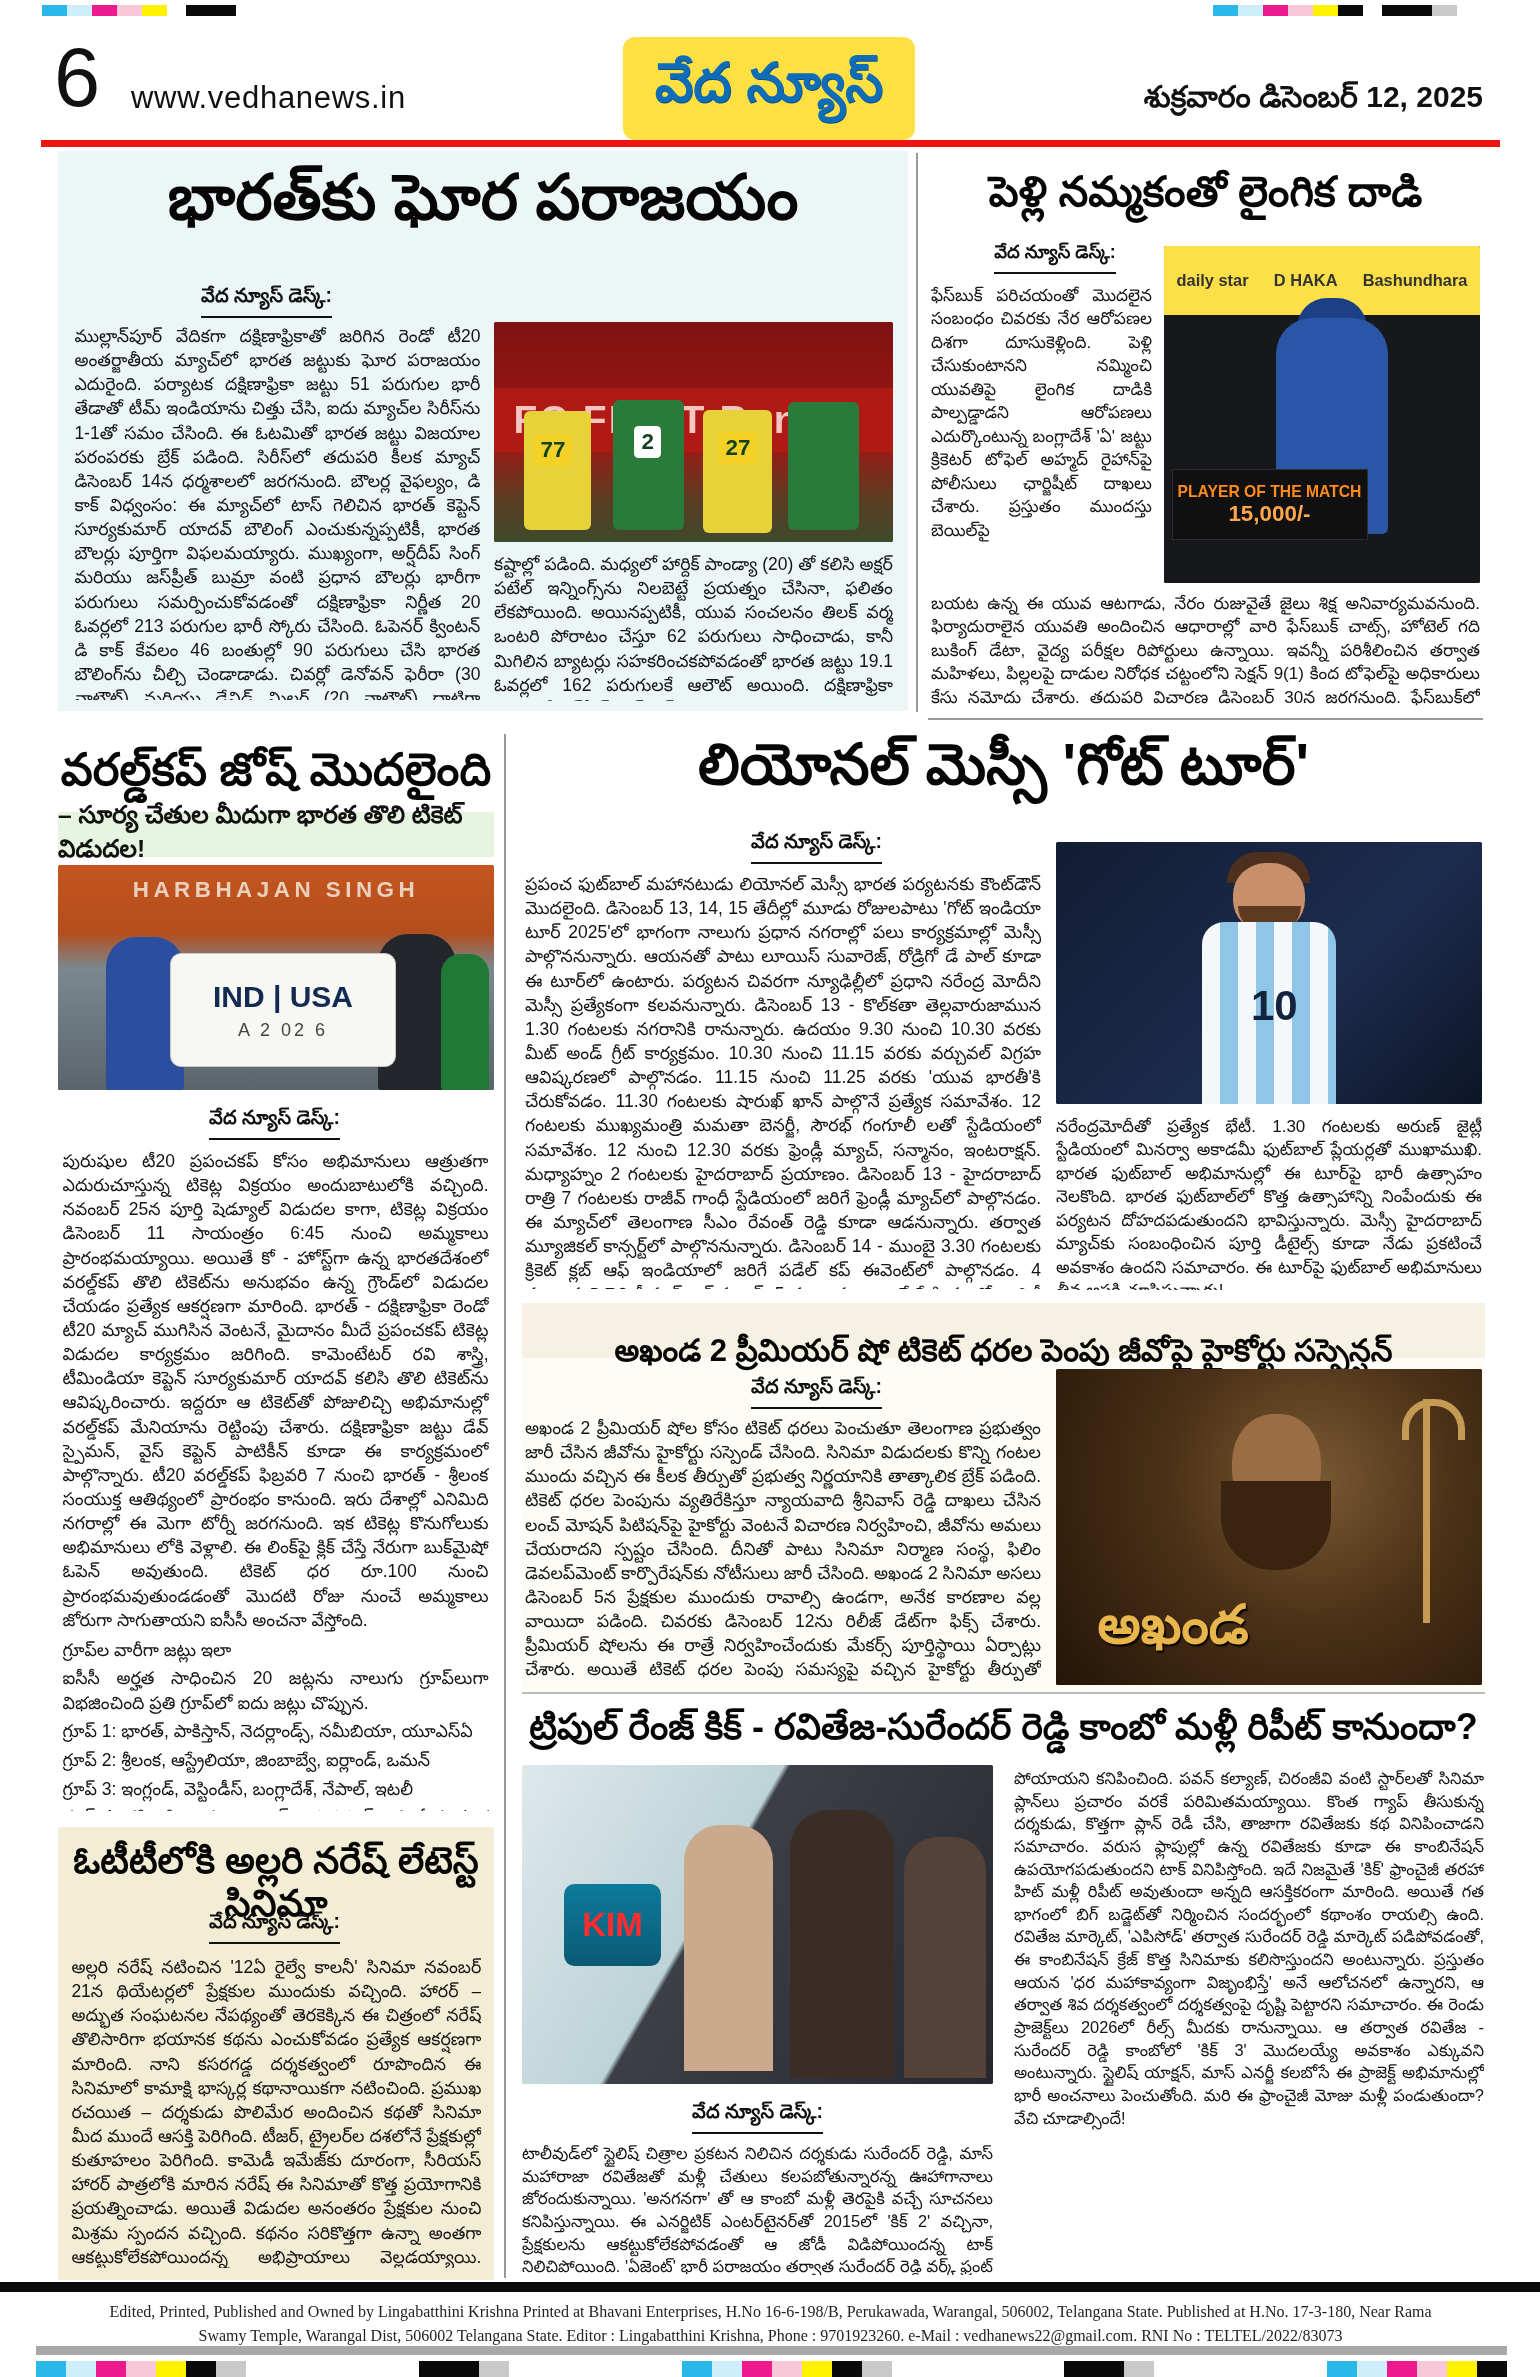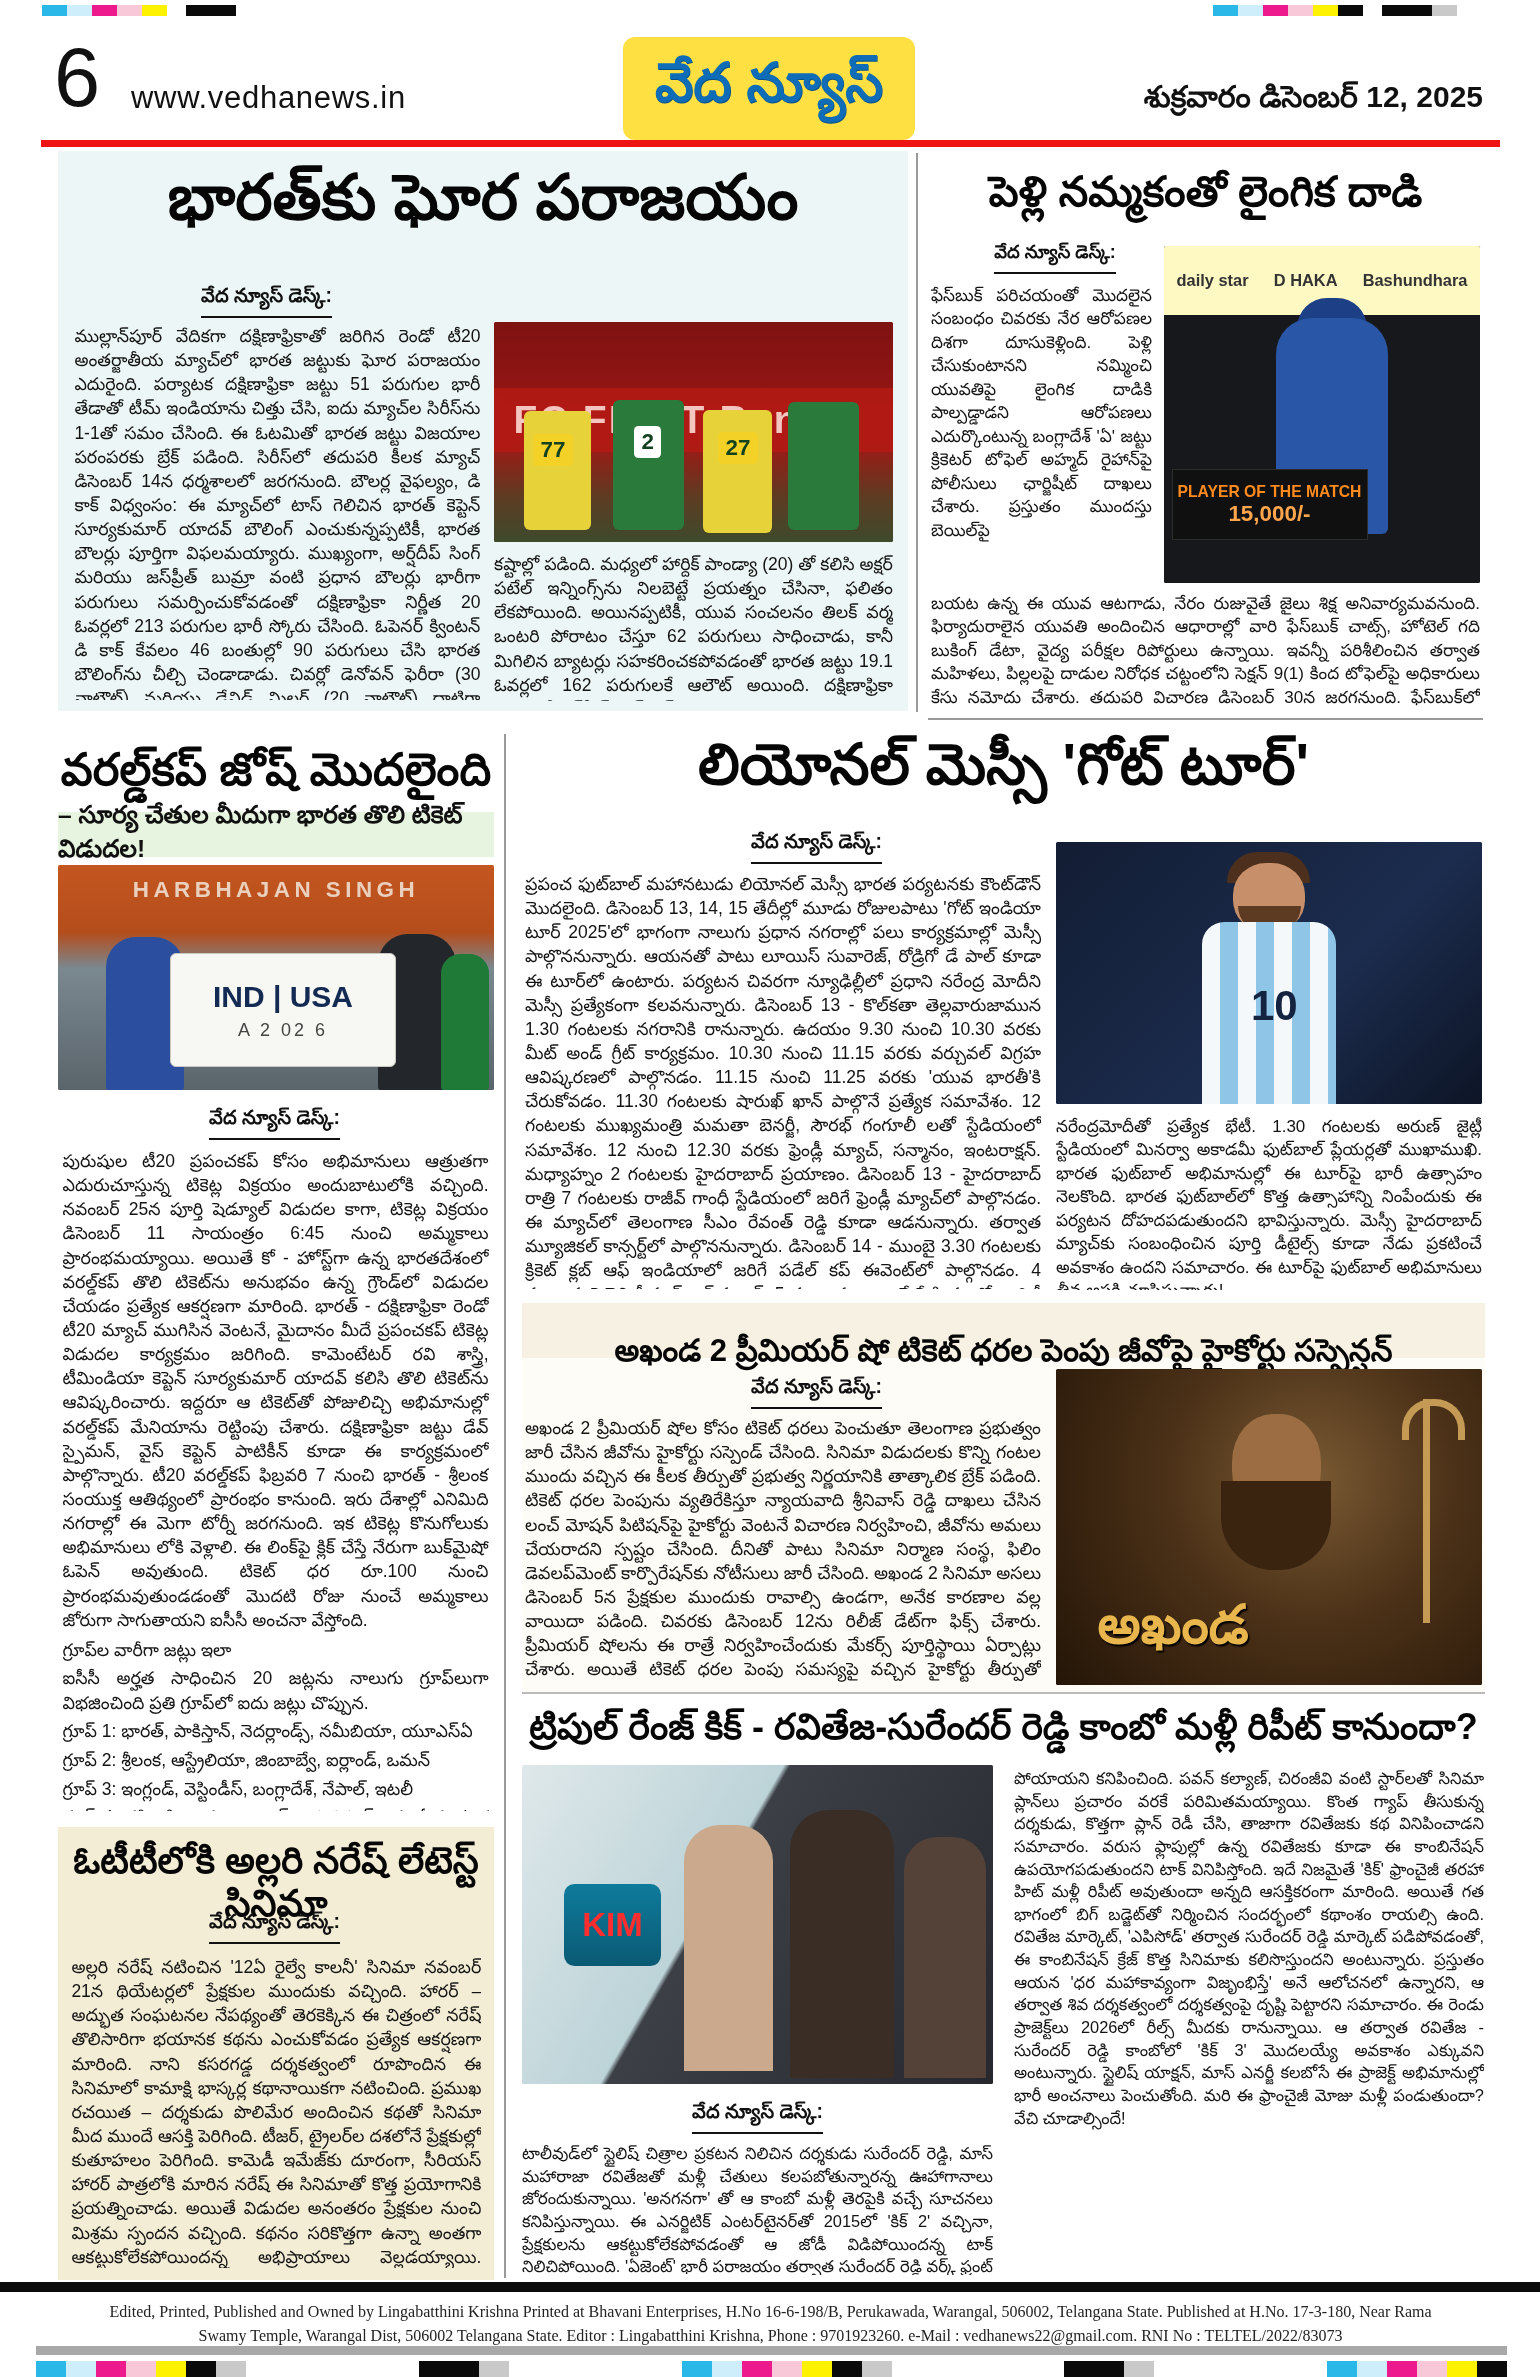--- a/index.html
+++ b/index.html
@@ -40,34 +40,34 @@
   #defeat-img .led{position:absolute;left:0;top:66px;width:100%;height:64px;background:#b31a14;color:#ffd9d3;font-size:39px;font-weight:bold;display:flex;align-items:center;padding-left:19.4px;letter-spacing:2.2px;opacity:.9;}
   .player{position:absolute;border-radius:6px;}
   .jersey-num{position:absolute;color:#14421f;font-weight:bold;font-size:22.4px;background:#f3d126;padding:3px 7.5px;border-radius:4.5px;}
   
   #art-assault{left:928px;top:148px;width:555px;height:566px;background:#fff;overflow:hidden;}
   #art-assault .headline{margin-top:20px;font-size:42px;}
   #assault-byline{position:absolute;left:30px;top:94px;width:194px;font-size:18px;}
   #assault-col1{position:absolute;left:3px;top:136px;width:221px;height:302px;font-size:17px;overflow:hidden;}
   #assault-cont{position:absolute;left:3px;top:444px;width:549px;height:118px;font-size:17px;overflow:hidden;}
   #assault-img{position:absolute;left:236px;top:98px;width:316px;height:337px;background:#17181c;}
-  #assault-img .sponsor-strip{position:absolute;left:0;top:0;width:100%;height:69px;background:#fef9c3;display:flex;align-items:center;justify-content:space-around;font-weight:bold;color:#333;font-size:16.4px;}
+  #assault-img .sponsor-strip{position:absolute;left:0;top:0;width:100%;height:69px;background:#fde047;display:flex;align-items:center;justify-content:space-around;font-weight:bold;color:#333;font-size:16.4px;}
   #assault-img .board{position:absolute;left:7.5px;bottom:43px;width:194px;height:69px;background:#101010;border:1.5px solid #2c2c2c;color:#ff8b1f;display:flex;flex-direction:column;align-items:center;justify-content:center;font-weight:bold;}
   #assault-img .board .b1{font-size:15.7px;}
   #assault-img .board .b2{font-size:22.4px;color:#ffa64d;}
   #assault-img .cricketer{position:absolute;left:112px;top:72px;width:112px;height:216px;background:#2a56a8;border-radius:36px 36px 6px 6px;}
   #assault-img .cap{position:absolute;left:133px;top:52px;width:70px;height:34px;background:#1d3f86;border-radius:30px 30px 0 0;}
   #assault-img .face{position:absolute;left:139px;top:73px;width:58px;height:54px;background:#8a5a3b;border-radius:40%;}
   
   #art-worldcup{left:58px;top:732px;width:436px;height:1090px;background:#fff;overflow:hidden;}
   #art-worldcup .headline{margin-top:12px;font-size:45px;}
   #wc-subhead{position:absolute;left:0;top:80px;width:100%;height:45px;background:#e7f4df;display:flex;align-items:center;justify-content:center;font-size:24.6px;font-weight:bold;}
   #wc-img{position:absolute;left:0;top:133px;width:436px;height:225px;background:linear-gradient(180deg,#c4561f 0%,#b44d1c 30%,#7a8890 46%,#5a646b 100%);}
   #wc-img .stand-text{position:absolute;left:0;top:12px;width:100%;text-align:center;color:#f3e6da;font-size:22.4px;font-weight:bold;letter-spacing:4.5px;opacity:.85;}
-  #wc-img .ticket{position:absolute;left:112px;top:88px;width:224px;height:112px;background:#f7f7f3;border:1.5px solid #c9c9c2;border-radius:6px;display:flex;flex-direction:column;align-items:center;justify-content:center;gap:6px;}
+  #wc-img .ticket{position:absolute;left:112px;top:88px;width:224px;height:112px;background:#f7f7f3;border:1.5px solid #c9c9c2;border-radius:11px;display:flex;flex-direction:column;align-items:center;justify-content:center;gap:6px;}
   #wc-img .ticket .t1{font-size:30px;font-weight:bold;color:#132a52;}
   #wc-img .ticket .t2{font-size:18px;color:#444;letter-spacing:3px;}
   #wc-img .man1{position:absolute;left:48px;top:72px;width:78px;height:154px;background:#2b4f9e;border-radius:30px 30px 4.5px 4.5px;}
   #wc-img .man2{position:absolute;left:320px;top:69px;width:78px;height:157px;background:#23262b;border-radius:30px 30px 4.5px 4.5px;}
   #wc-img .sa-player{position:absolute;left:383px;top:89px;width:48px;height:136px;background:#1f7a38;border-radius:19.4px 19.4px 3px 3px;}
   #wc-byline{position:absolute;left:112px;top:374px;width:209px;}
   #wc-body{position:absolute;left:4.5px;top:417px;width:426px;height:662px;overflow:hidden;}
   #wc-body .group-line{margin-top:4.5px;}
   
   #art-messi{left:522px;top:724px;width:963px;height:574px;background:#fff;overflow:hidden;}

